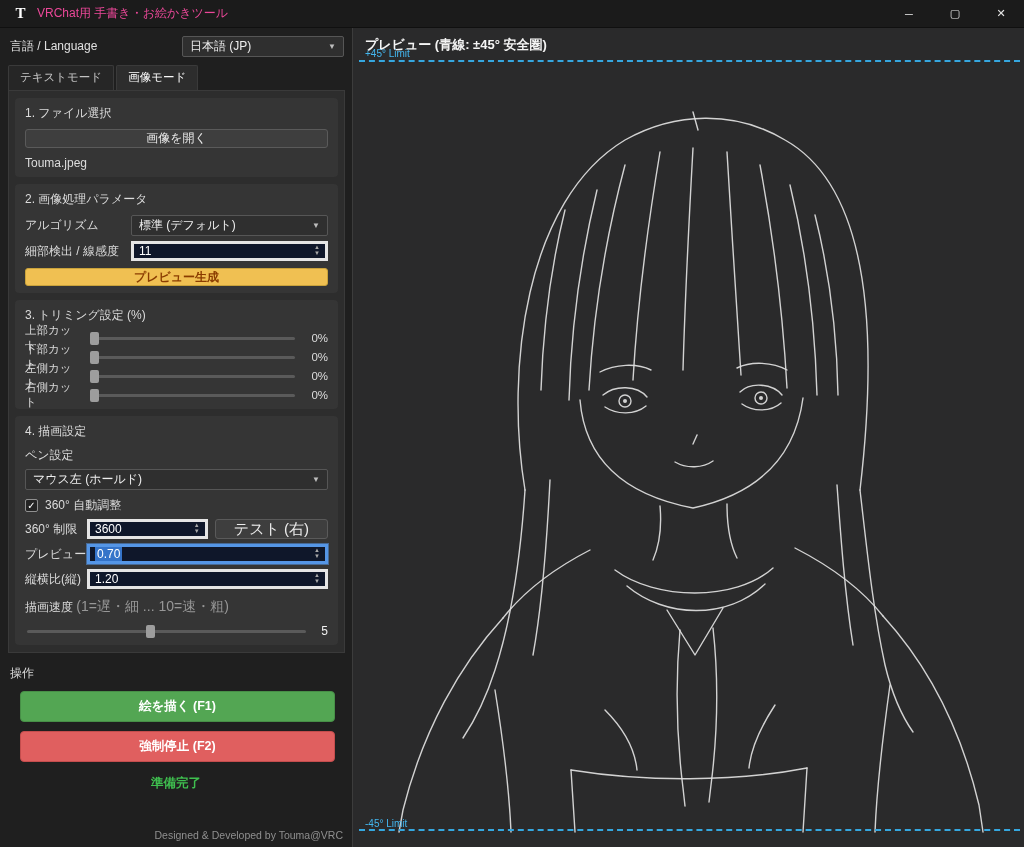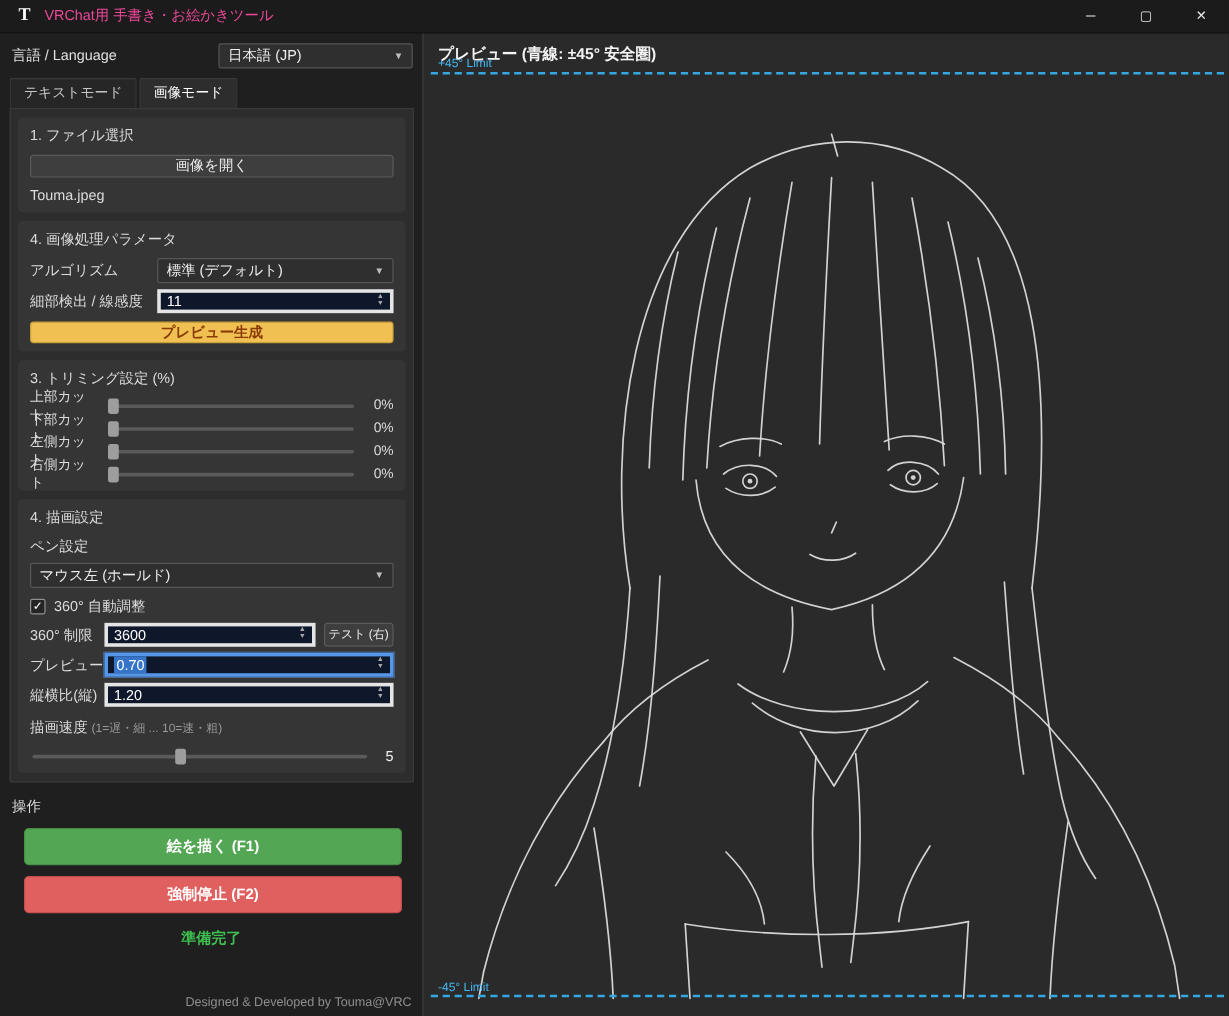--- a/index.html
+++ b/index.html
@@ -51,25 +51,25 @@
   .track{flex:1;height:3px;background:#5a5a5a;border-radius:2px;position:relative;margin:0 7px}
   .thumb{position:absolute;top:-5px;width:9px;height:13px;background:#9d9d9d;border-radius:2px;margin-left:-4px}
   .tval{font-size:11.5px;flex:0 0 26px;text-align:right;color:#dcdcdc}
 
   
   .pen-label{color:#dcdcdc;margin-bottom:5px}
   .select.full{width:100%}
   .chk-row{display:flex;align-items:center;margin-top:7px;color:#dcdcdc}
   .checkbox{width:13px;height:13px;border:1px solid #909090;background:#242424;margin-right:7px;display:flex;align-items:center;justify-content:center;font-size:10px;line-height:10px;color:#fff;border-radius:2px}
   .frow .flabel.narrow{flex:0 0 62px;width:62px}
-  .btn.small{height:20px;padding:0 3px;margin-left:7px;font-size:10px;white-space:nowrap}
+  .btn.small{height:20px;padding:0 18px;margin-left:7px;font-size:15px;white-space:nowrap}
   .spin.focused{border-color:#5596e6;box-shadow:0 0 0 1px rgba(85,150,230,.55)}
   .selection{background:#3574c9;color:#fff;padding:0 2px}
   .speed-label{margin-top:9px;color:#dcdcdc}
-  .speed-hint{font-size:10px;color:#979797}
+  .speed-hint{font-size:14px;color:#979797}
   .speed-row{display:flex;align-items:center;margin-top:8px;height:14px}
   .speed-row .track{margin:0 8px 0 2px}
   .speed-val{flex:0 0 14px;text-align:right;color:#f0f0f0}
 
   
   .ops-label{margin:12px 0 0 10px;color:#dcdcdc}
   .action-btn{margin:9px 17px 0 20px;height:31px;border-radius:4px;font-weight:bold;font-size:12.5px;color:#fff;display:flex;align-items:center;justify-content:center}
   .action-btn.green{background:#53a653;border:1px solid #478f47}
   .action-btn.red{background:#e05f5f;border:1px solid #c44d4d}
   .status{color:#3fbf4f;text-align:center;font-weight:bold;font-size:12.5px;margin-top:13px}
@@ -121,21 +121,21 @@
 
       <div class="panel">
 
         <div class="group">
           <div class="group-title">1. ファイル選択</div>
           <div class="btn wide">画像を開く</div>
           <div class="filename">Touma.jpeg</div>
         </div>
 
         <div class="group">
-          <div class="group-title">4. 画像処理パラメータ</div>
+          <div class="group-title">2. 画像処理パラメータ</div>
           <div class="frow">
             <span class="flabel">アルゴリズム</span>
             <div class="select" style="flex:1">
               <span>標準 (デフォルト)</span>
               <span class="arrow">▼</span>
             </div>
           </div>
           <div class="frow">
             <span class="flabel">細部検出 / 線感度</span>
             <div class="spin">

